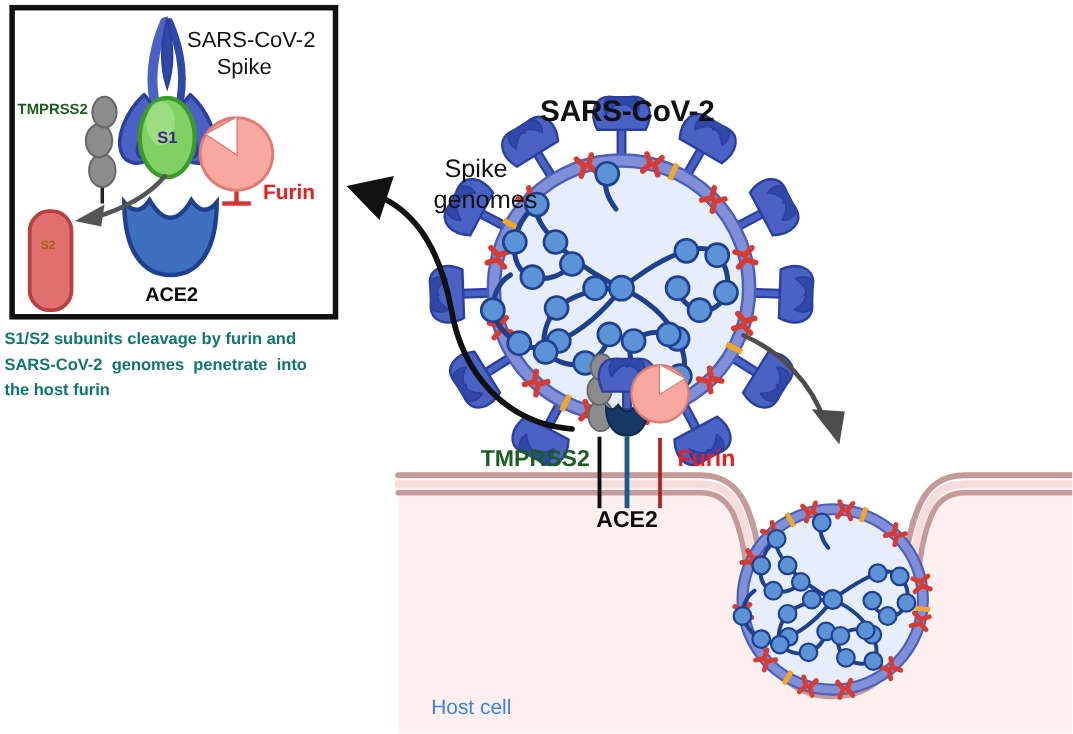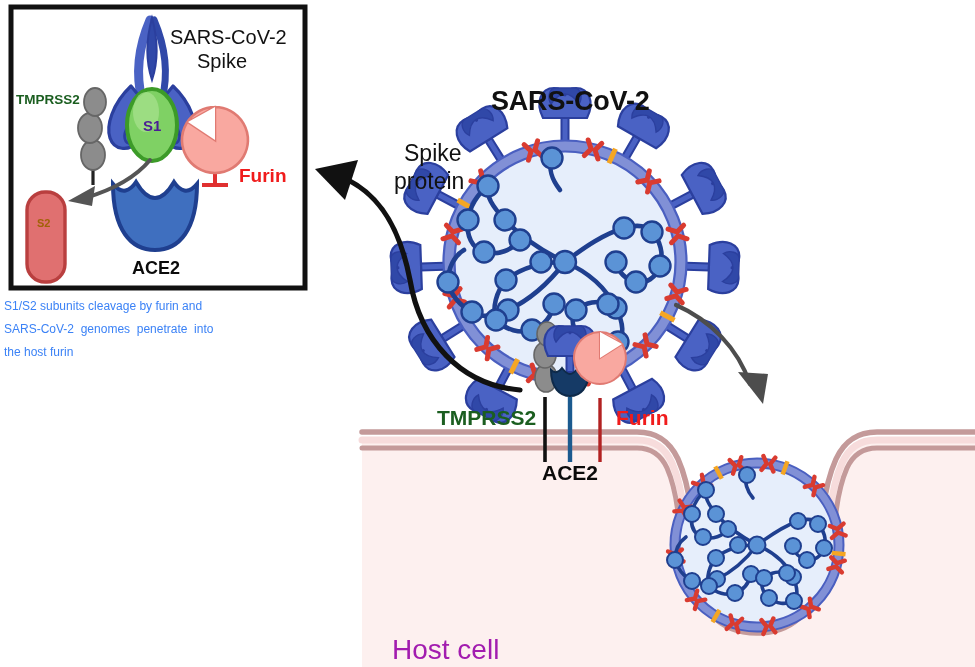--- a/index.html
+++ b/index.html
@@ -50,27 +50,28 @@
     font-size: 21px;
     font-weight: bold;
     color: #f01c1c;
   }
   .t-ace2 {
     font-size: 21px;
     font-weight: bold;
     color: #0b0b0b;
   }
   .t-hostcell {
-    font-size: 28px;
-    color: #a21caf;
+    font-size: 19px;
+    color: #3b82f6;
   }
   .t-caption {
-    font-size: 12px;
-    color: #3b82f6;
+    font-size: 15px;
+    color: #0f766e;
     line-height: 1.45;
+    font-weight: bold;
   }
   .t-inset-title {
     font-size: 20px;
     color: #111111;
     text-align: center;
     line-height: 1.2;
   }
   .t-inset-tmprss2 {
     font-size: 13.5px;
     font-weight: bold;
@@ -510,21 +511,21 @@
              C 188,195 180,191 174,182 C 167,194 160,198 155,198
              C 150,198 143,194 136,182 C 130,191 122,195 113,184 Z" fill="#3f6fbf" stroke="#1f3f8f" stroke-width="4"></path>
 
     <path d="M 150,160 C 135,178 112,190 85,198" fill="none" stroke="#555555" stroke-width="4" stroke-linecap="round"></path>
     <path d="M 68,201 L 95,186 L 92,206 Z" fill="#555555"></path>
   </svg>
 
   <div class="txt t-title" style="left:491px; top:86px;">SARS-CoV-2</div>
 
   <div class="txt t-spikelabel" style="left:404px; top:140px;">Spike</div>
-  <div class="txt t-spikelabel" style="left:394px; top:168px;">protein</div>
+  <div class="txt t-spikelabel" style="left:394px; top:168px;">genomes</div>
 
   <div class="txt t-tmprss2" style="left:437px; top:406px;">TMPRSS2</div>
   <div class="txt t-furin" style="left:616px; top:406px;">Furin</div>
   <div class="txt t-ace2" style="left:542px; top:461px;">ACE2</div>
 
   <div class="txt t-hostcell" style="left:392px; top:633px;">Host cell</div>
 
   <div class="txt t-inset-title" style="left:170px; top:25px;">SARS-CoV-2</div>
   <div class="txt t-inset-title" style="left:197px; top:49px;">Spike</div>
 

